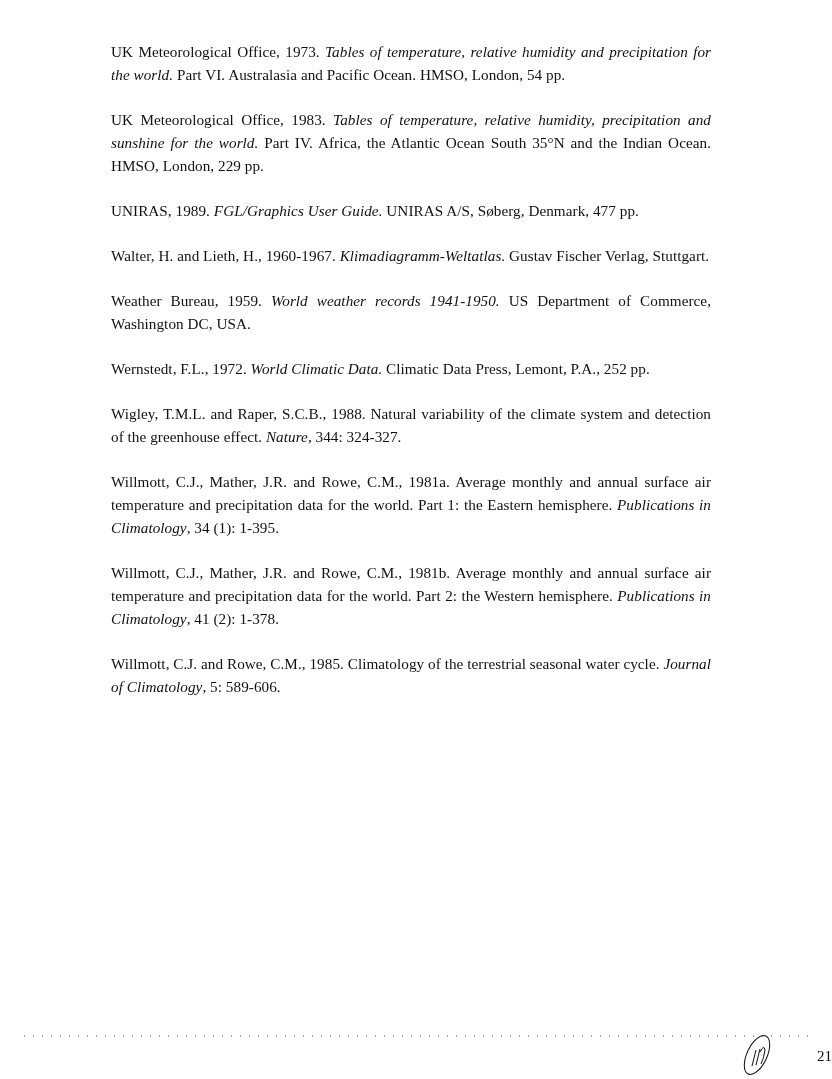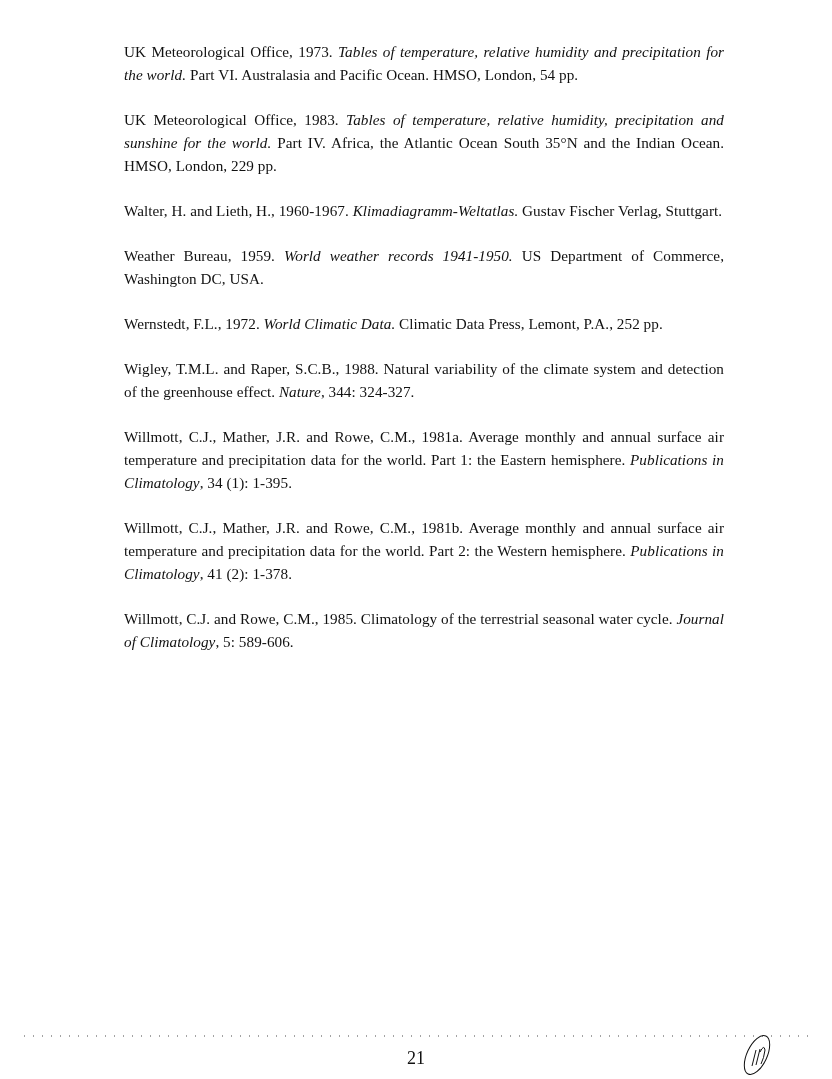--- a/index.html
+++ b/index.html
@@ -17,21 +17,21 @@
     }
     .page {
       position: absolute;
       left: 0;
       top: 0;
       width: 832px;
       height: 1079px;
     }
     .refs {
       position: absolute;
-      left: 124px;
+      left: 111px;
       top: 40px;
       width: 600px;
     }
     .ref {
       font-size: 15.2px;
       line-height: 23px;
       text-align: justify;
       margin: 0 0 22px 0;
       letter-spacing: 0.05px;
     }
@@ -47,38 +47,39 @@
       background-image: radial-gradient(circle, #666 0.7px, transparent 0.8px);
       background-size: 9px 2px;
       background-repeat: repeat-x;
       opacity: 0.6;
     }
     .page-number {
       position: absolute;
       left: 0;
       width: 832px;
       top: 1048px;
-      text-align: center;
-      font-size: 18px;
+      text-align: right;
+      font-size: 15px;
     }
     .handwritten {
       position: absolute;
       left: 735px;
       top: 1030px;
       width: 50px;
       height: 50px;
     }
   </style>
 </head>
 <body>
 
 <div class="page">
   <div class="refs">
     <p class="ref"><span>UK Meteorological Office, 1973. </span><i>Tables of temperature, relative humidity and precipitation for the world.</i><span> Part VI. Australasia and Pacific Ocean. HMSO, London, 54 pp.</span></p>
     <p class="ref"><span>UK Meteorological Office, 1983. </span><i>Tables of temperature, relative humidity, precipitation and sunshine for the world.</i><span> Part IV. Africa, the Atlantic Ocean South 35°N and the Indian Ocean. HMSO, London, 229 pp.</span></p>
+    <p class="ref"><span>UNIRAS, 1989. </span><i>FGL/Graphics User Guide.</i><span> UNIRAS A/S, Søberg, Denmark, 477 pp.</span></p>
     <p class="ref"><span>Walter, H. and Lieth, H., 1960-1967. </span><i>Klimadiagramm-Weltatlas.</i><span> Gustav Fischer Verlag, Stuttgart.</span></p>
     <p class="ref"><span>Weather Bureau, 1959. </span><i>World weather records 1941-1950.</i><span> US Department of Commerce, Washington DC, USA.</span></p>
     <p class="ref"><span>Wernstedt, F.L., 1972. </span><i>World Climatic Data.</i><span> Climatic Data Press, Lemont, P.A., 252 pp.</span></p>
     <p class="ref"><span>Wigley, T.M.L. and Raper, S.C.B., 1988. Natural variability of the climate system and detection of the greenhouse effect. </span><i>Nature</i><span>, 344: 324-327.</span></p>
     <p class="ref"><span>Willmott, C.J., Mather, J.R. and Rowe, C.M., 1981a. Average monthly and annual surface air temperature and precipitation data for the world. Part 1: the Eastern hemisphere. </span><i>Publications in Climatology</i><span>, 34 (1): 1-395.</span></p>
     <p class="ref"><span>Willmott, C.J., Mather, J.R. and Rowe, C.M., 1981b. Average monthly and annual surface air temperature and precipitation data for the world. Part 2: the Western hemisphere. </span><i>Publications in Climatology</i><span>, 41 (2): 1-378.</span></p>
     <p class="ref"><span>Willmott, C.J. and Rowe, C.M., 1985. Climatology of the terrestrial seasonal water cycle. </span><i>Journal of Climatology</i><span>, 5: 589-606.</span></p>
   </div>
 
   <div class="footer-dots"></div>

